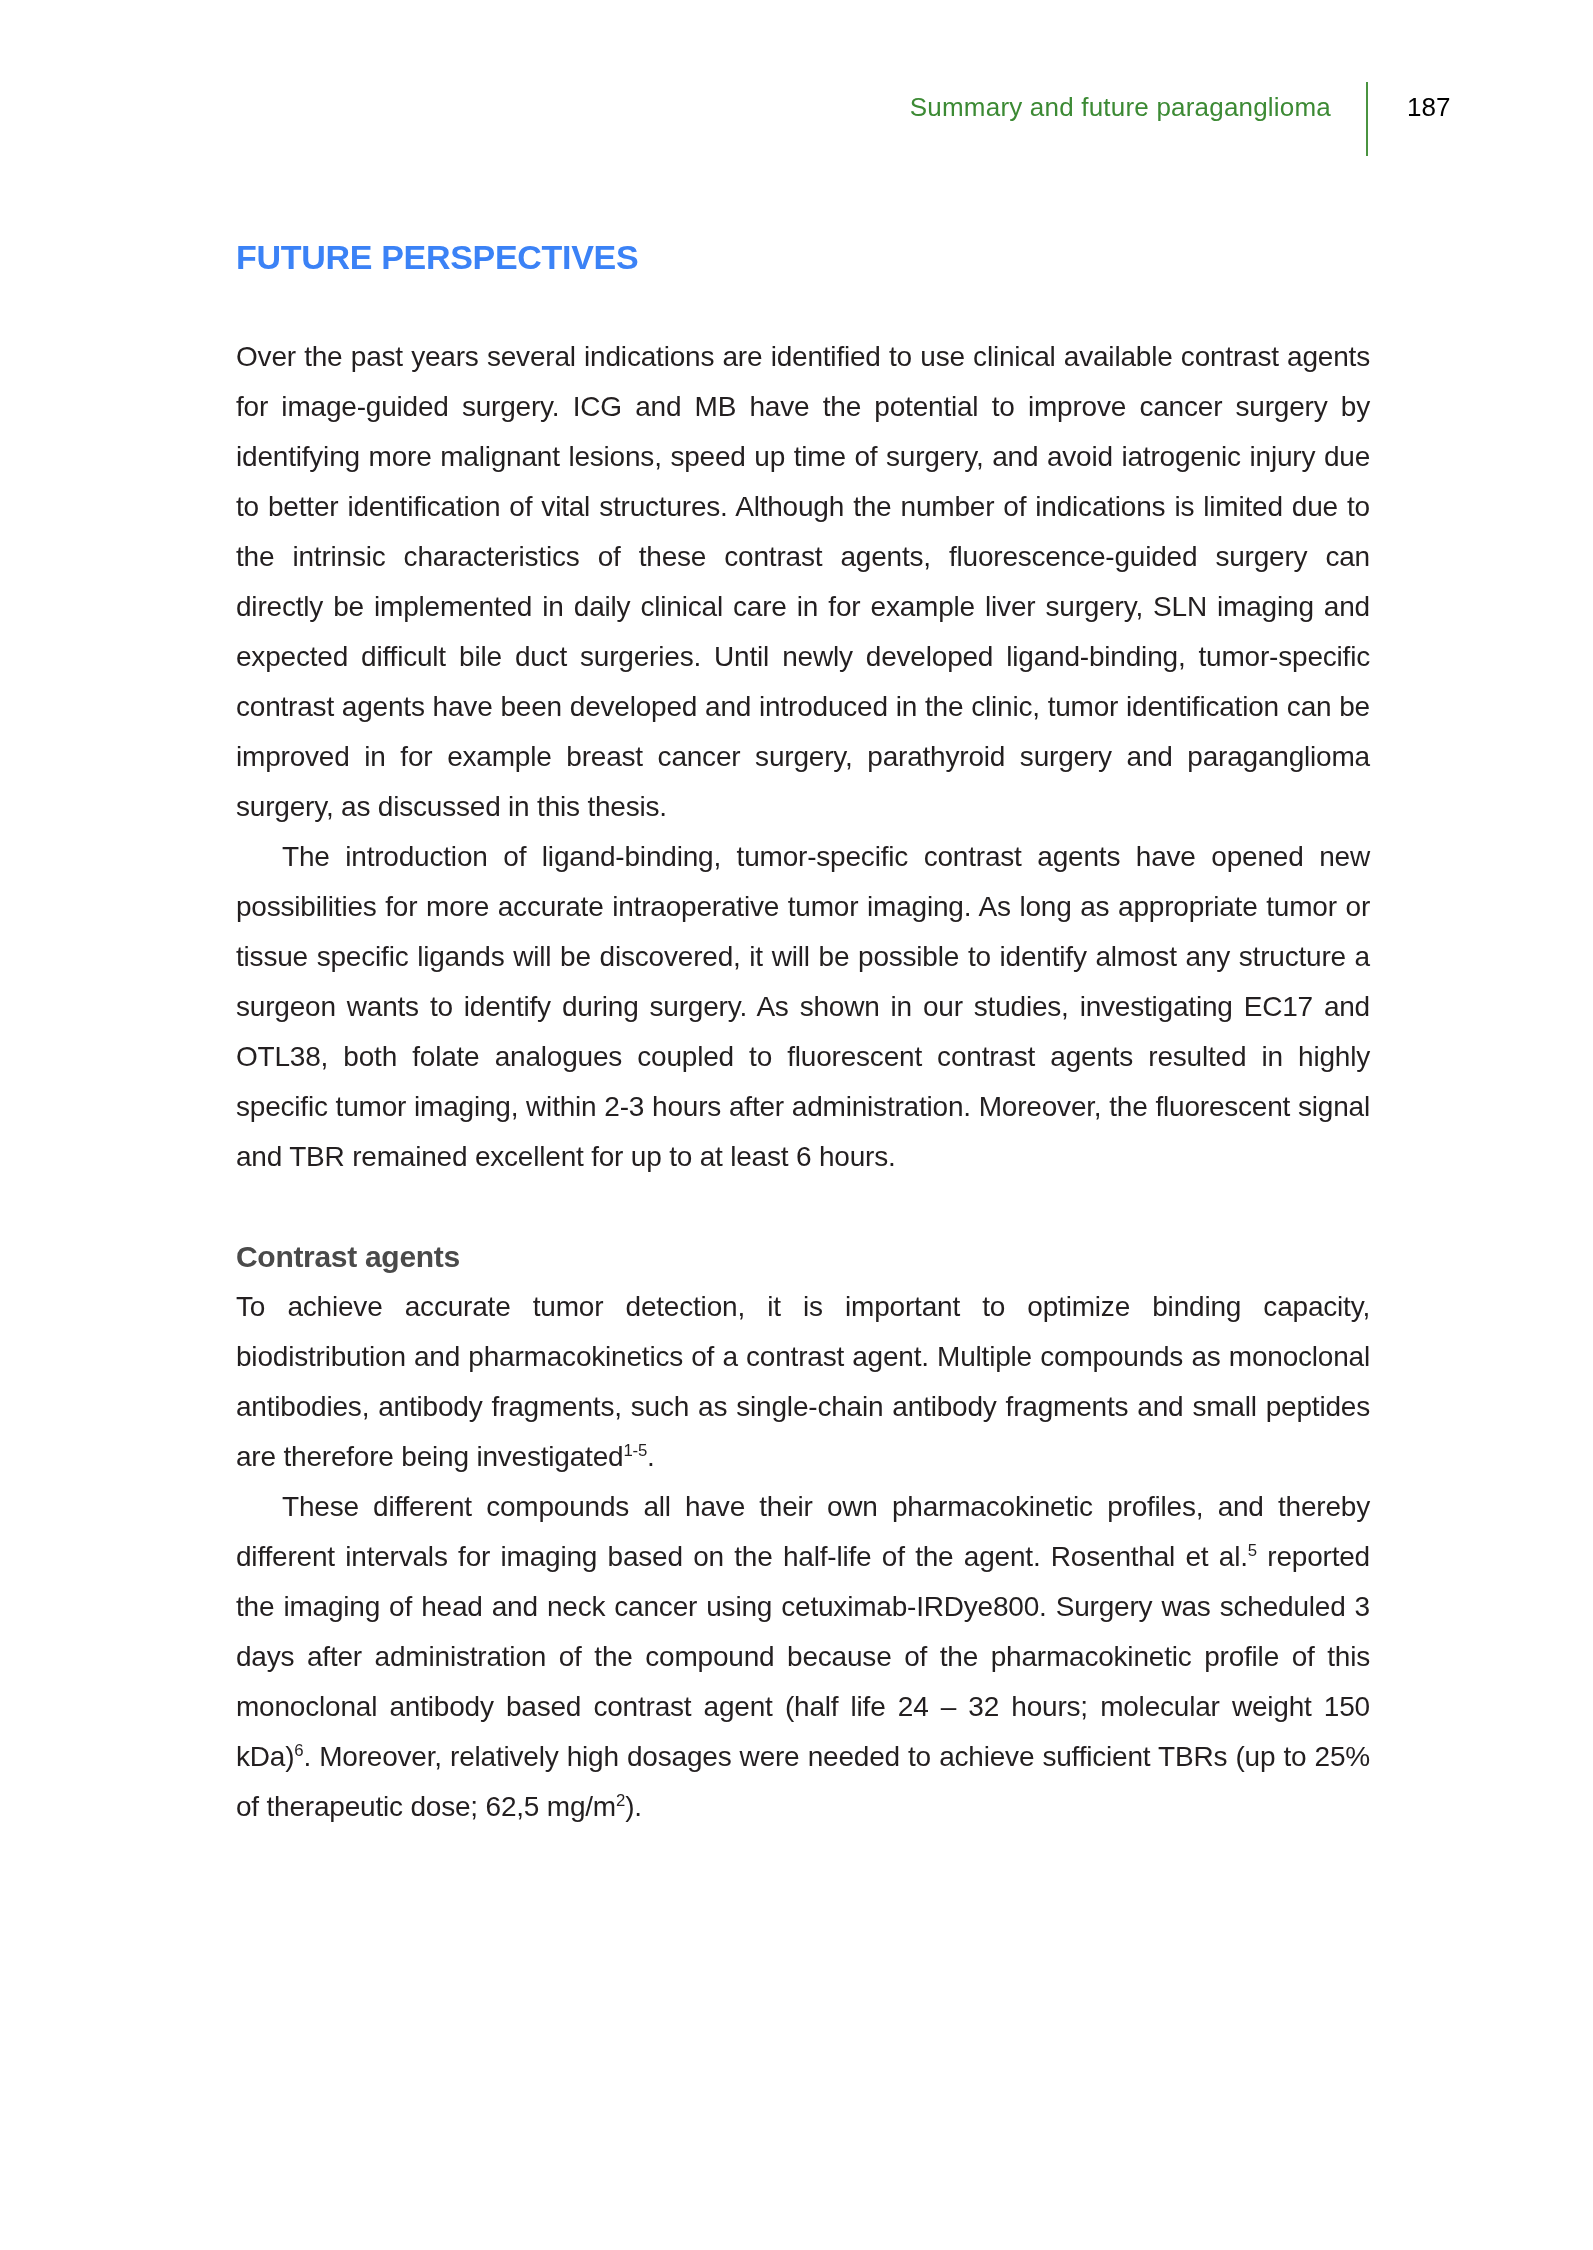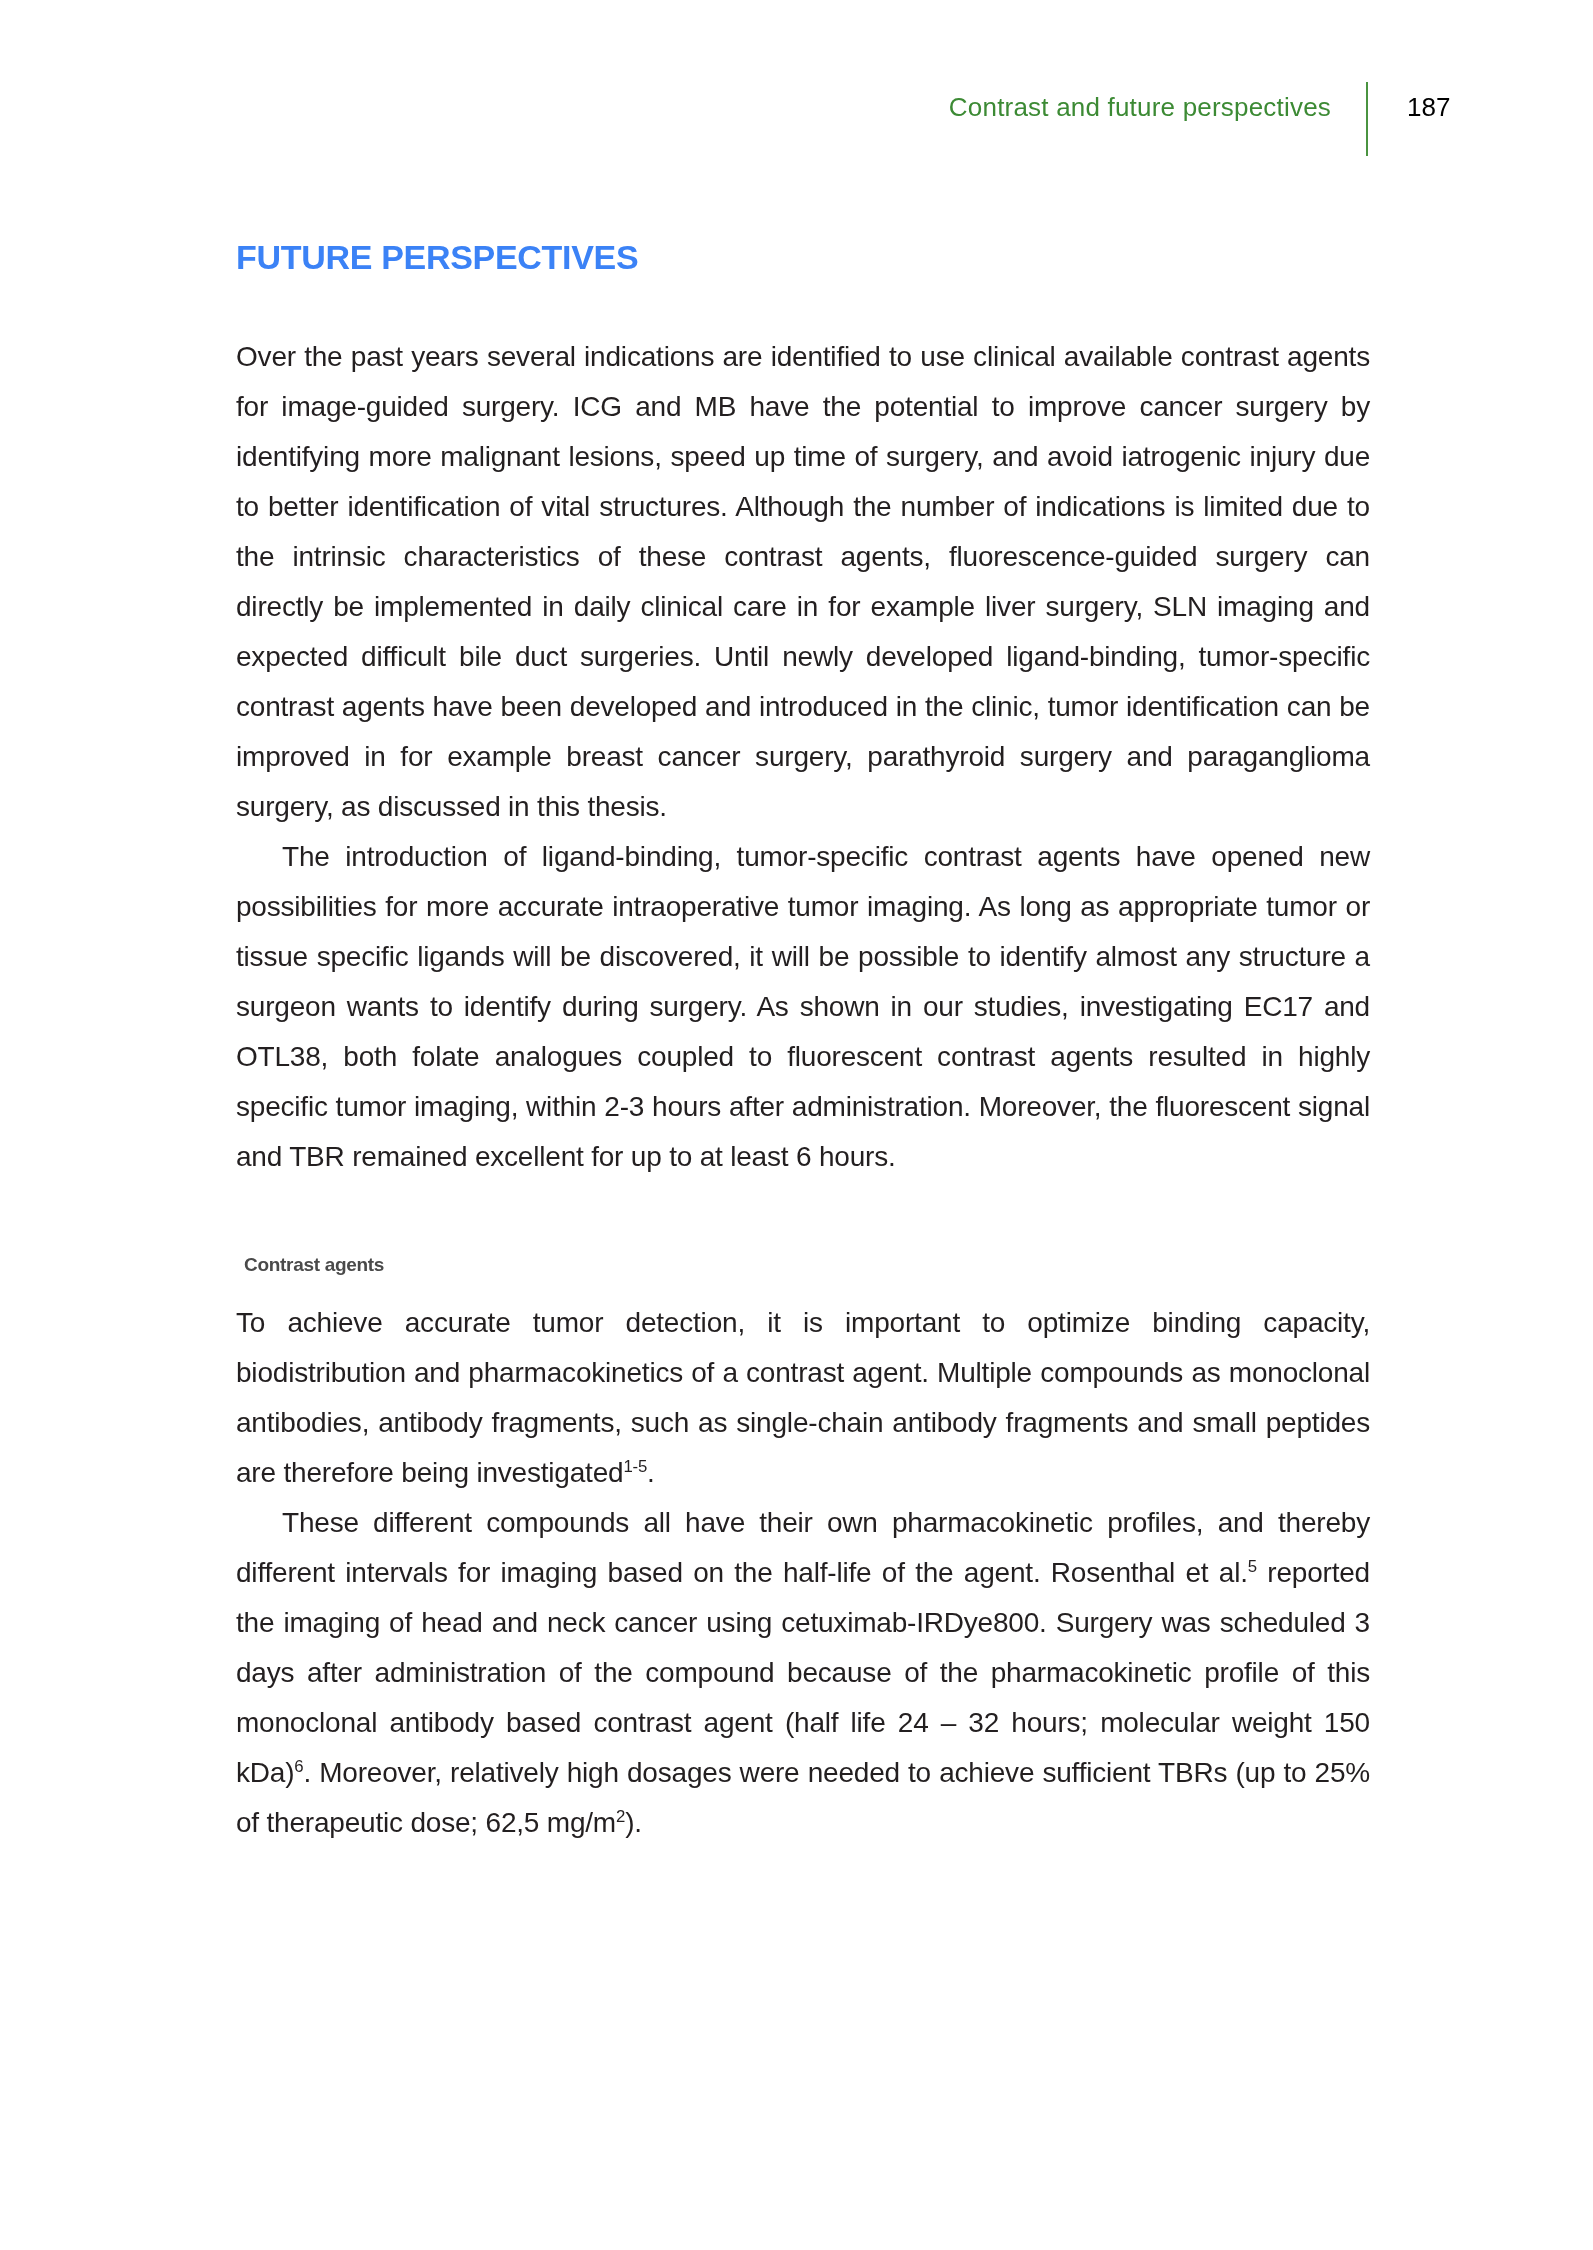--- a/index.html
+++ b/index.html
@@ -9,29 +9,29 @@
                   letter-spacing: 0.2px; }
   .head-rule { position: absolute; left: 1366px; top: 82px; width: 2px; height: 74px; background: #4a9340; }
   .page-num { position: absolute; top: 92px; left: 1407px; font-size: 26px; color: #000000; }
   .content { position: absolute; left: 236px; top: 232px; width: 1134px; }
   h1.section-title { margin: 0; font-size: 34px; font-weight: bold; color: #3b82f6;
                      letter-spacing: -0.3px; line-height: 50px; }
   .gap-after-title { height: 50px; }
   p.body { margin: 0; font-size: 28px; line-height: 50px; text-align: justify;
            text-align-last: left; letter-spacing: -0.2px; }
   p.indent { text-indent: 46px; }
-  h2.subsection { margin: 8px; font-size: 19px; font-weight: bold; color: #4a4a4a;
+  h2.subsection { margin: 0; font-size: 30px; font-weight: bold; color: #4a4a4a;
                   line-height: 50px; letter-spacing: -0.3px; }
   .blank-line { height: 50px; }
   sup { font-size: 60%; line-height: 0; vertical-align: super; margin-top: 16px; }
 </style>
 </head>
 <body>
 
-<div class="running-head">Contrast and future perspectives</div>
+<div class="running-head">Summary and future paraganglioma</div>
 <div class="head-rule"></div>
 <div class="page-num">187</div>
 
 <div class="content">
   <h1 class="section-title">FUTURE PERSPECTIVES</h1>
   <div class="gap-after-title"></div>
 
   <p class="body">Over the past years several indications are identified to use clinical available contrast agents for image-guided surgery. ICG and MB have the potential to improve cancer surgery by identifying more malignant lesions, speed up time of surgery, and avoid iatrogenic injury due to better identification of vital structures. Although the number of indications is limited due to the intrinsic characteristics of these contrast agents, fluorescence-guided surgery can directly be implemented in daily clinical care in for example liver surgery, SLN imaging and expected difficult bile duct surgeries. Until newly developed ligand-binding, tumor-specific contrast agents have been developed and introduced in the clinic, tumor identification can be improved in for example breast cancer surgery, parathyroid surgery and paraganglioma surgery, as discussed in this thesis.</p>
   <p class="body indent">The introduction of ligand-binding, tumor-specific contrast agents have opened new possibilities for more accurate intraoperative tumor imaging. As long as appropriate tumor or tissue specific ligands will be discovered, it will be possible to identify almost any structure a surgeon wants to identify during surgery. As shown in our studies, investigating EC17 and OTL38, both folate analogues coupled to fluorescent contrast agents resulted in highly specific tumor imaging, within 2-3 hours after administration. Moreover, the fluorescent signal and TBR remained excellent for up to at least 6 hours.</p>
 

